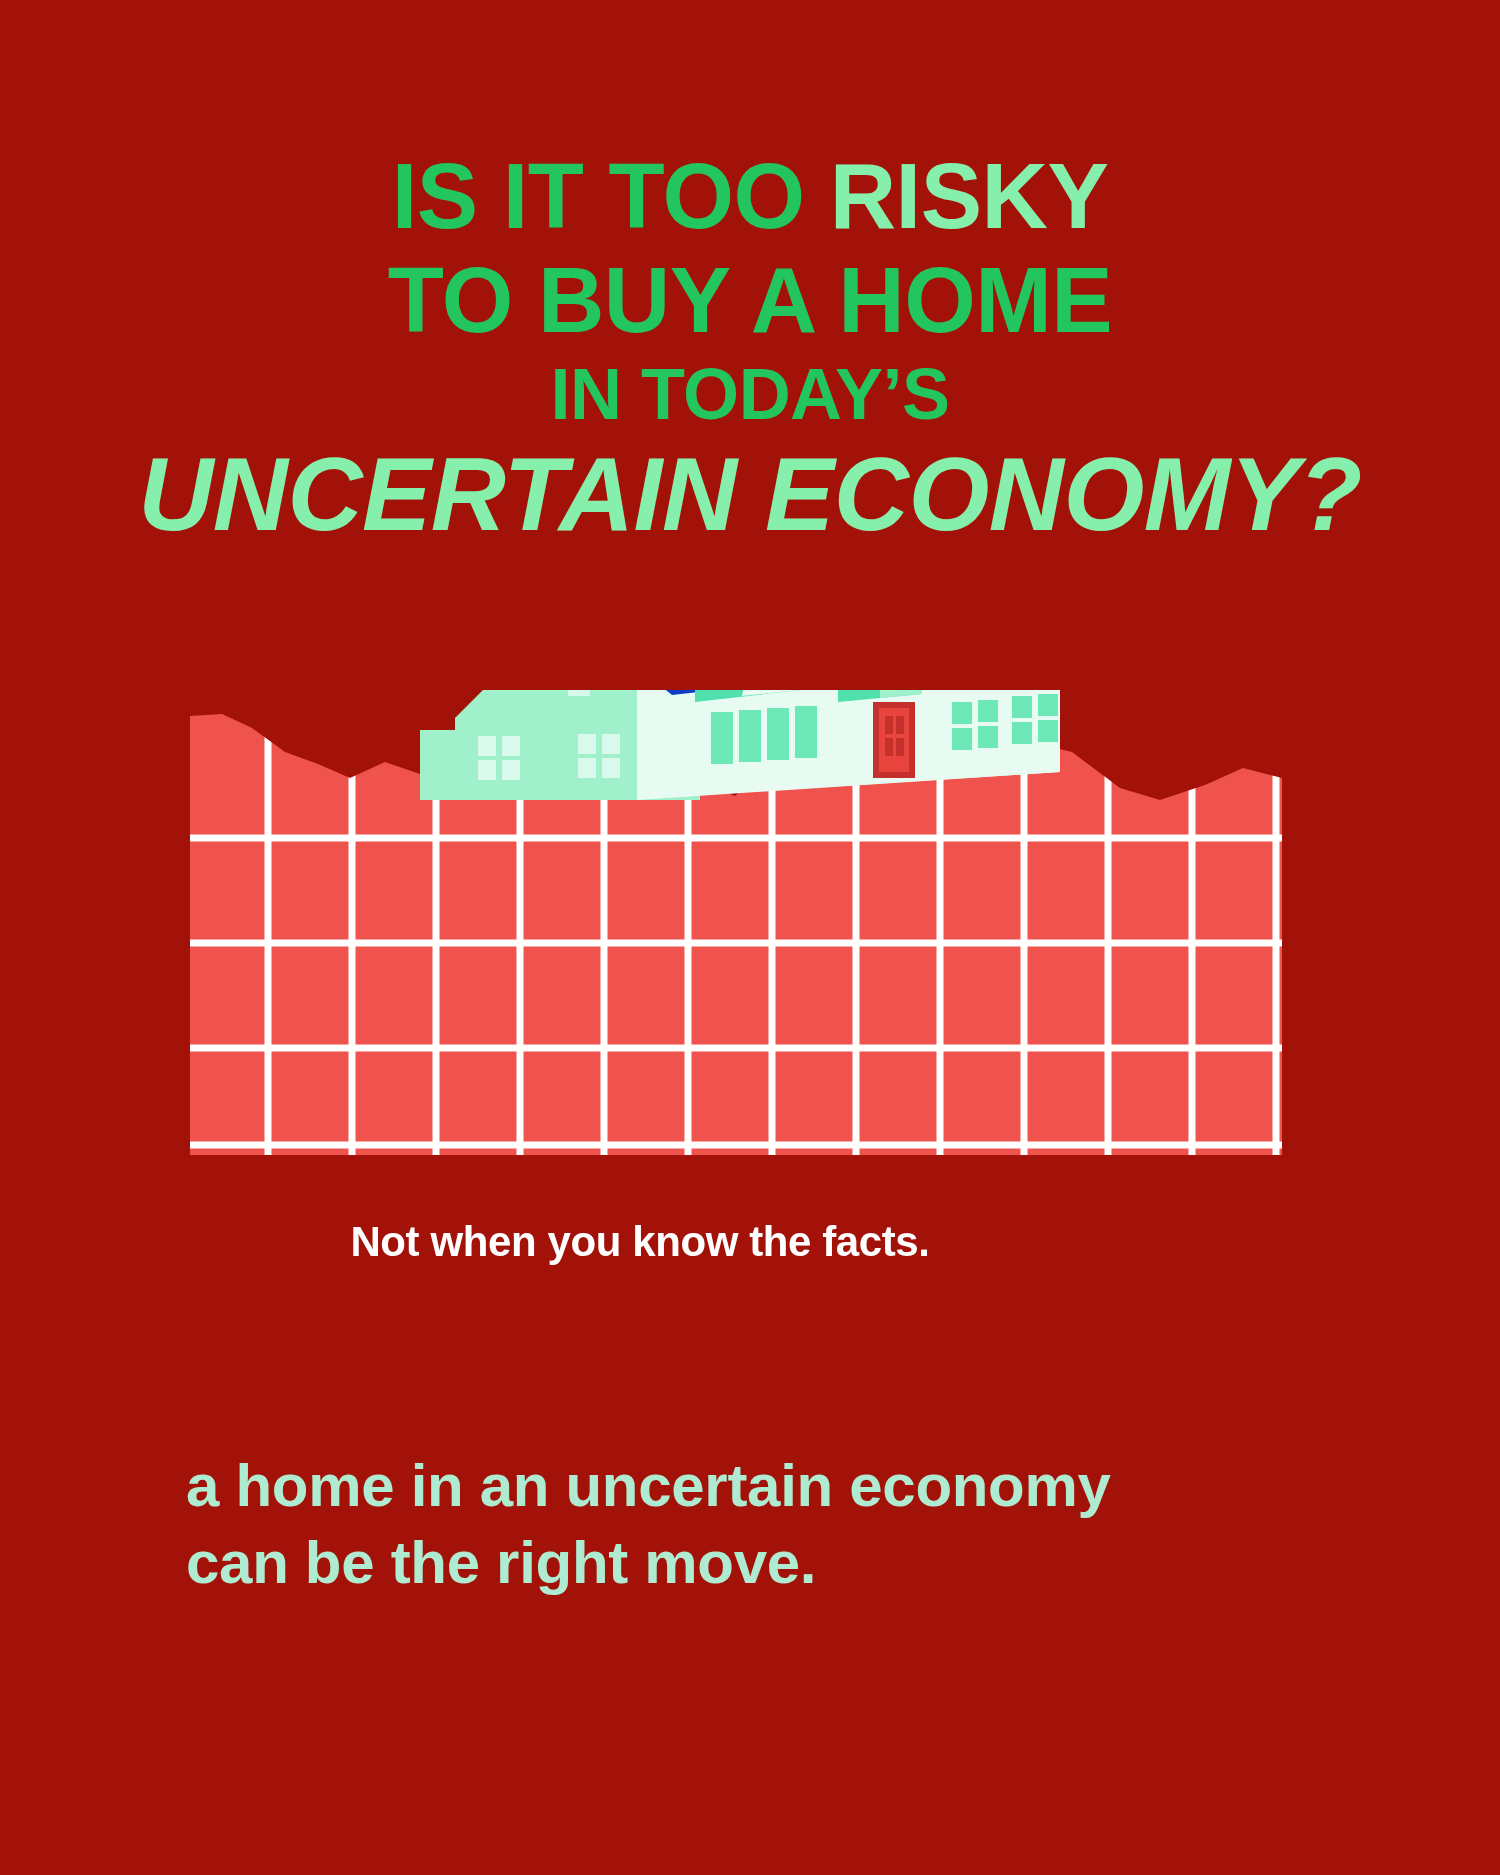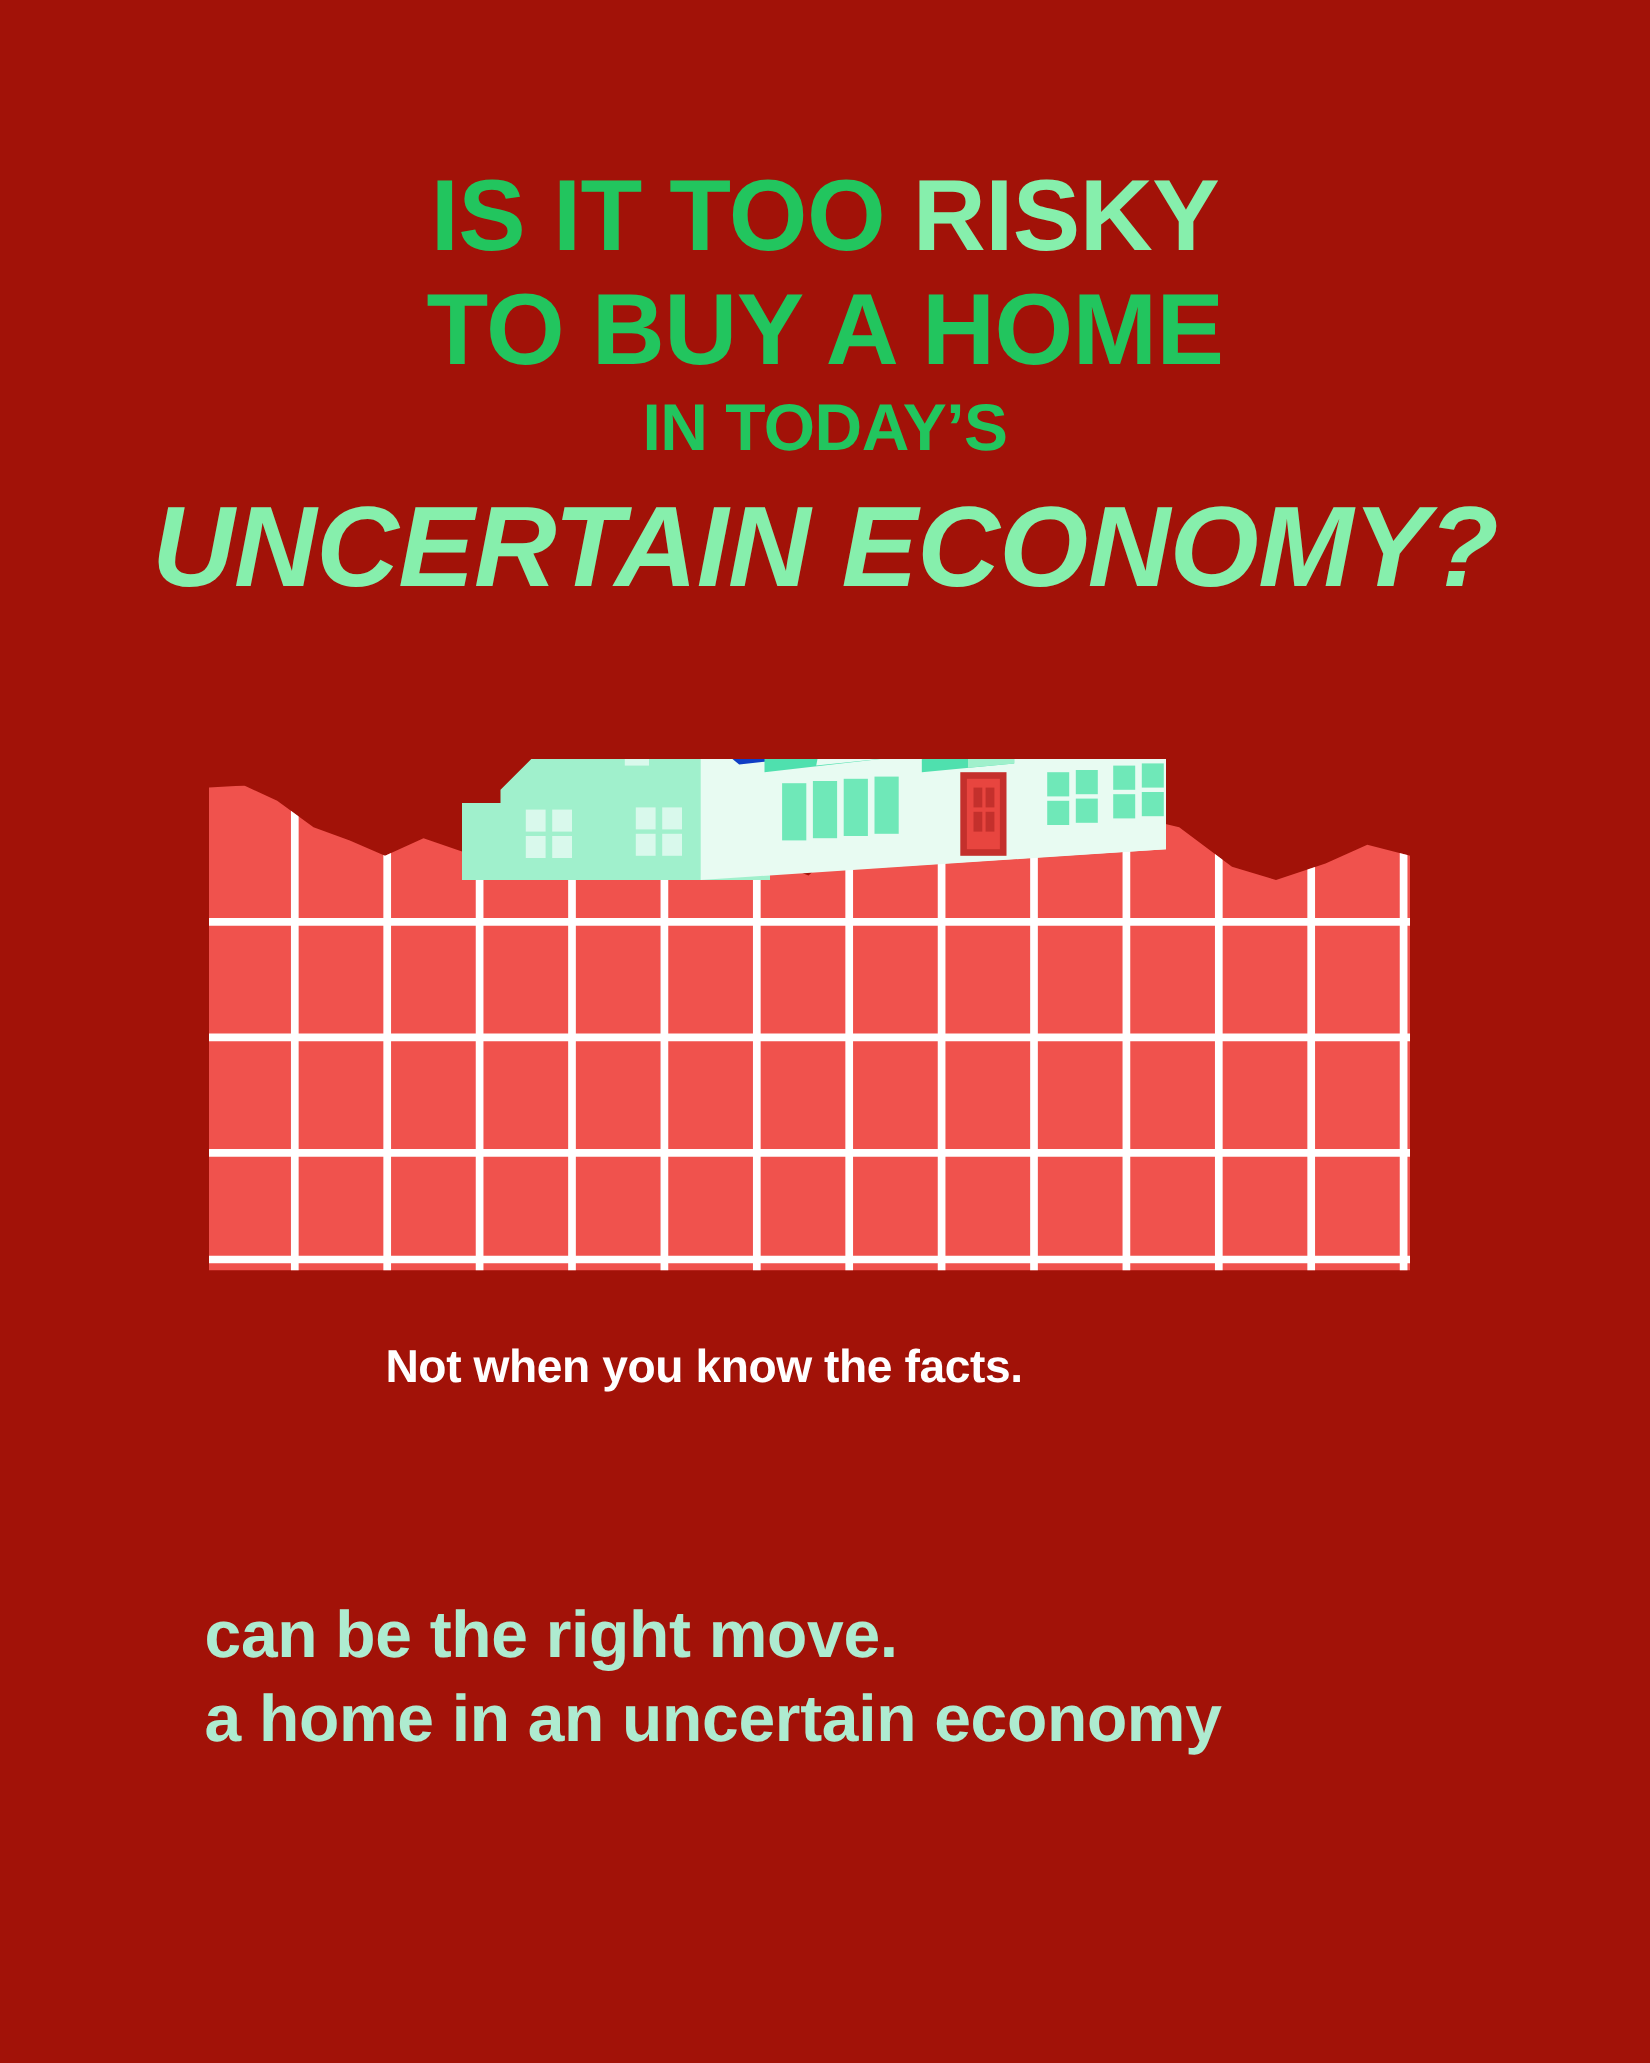--- a/index.html
+++ b/index.html
@@ -30,21 +30,21 @@
   }
   .hl-line {
     display: block;
     font-family: "Liberation Sans", sans-serif;
     font-weight: 900;
     font-stretch: condensed;
     white-space: nowrap;
   }
   .hl-1 { font-size: 92px; margin-bottom: 10px; }
   .hl-2 { font-size: 92px; margin-bottom: 10px; }
-  .hl-3 { font-size: 60px; margin-bottom: 26px; }
+  .hl-3 { font-size: 72px; margin-bottom: 10px; }
   .hl-4 { font-size: 104px; font-style: italic; }
 
   .c-mint  { color: #22c55e; }
   .c-white { color: #86efac; }
 
   
   #illustration {
     position: absolute;
     left: 0;
     top: 690px;
@@ -202,17 +202,17 @@
           <rect x="1012" y="32" width="20" height="22"></rect>
           <rect x="1038" y="30" width="20" height="22"></rect>
         </g>
       </g>
     </svg>
   </div>
 
   <div class="subhead">Not when you know the facts.</div>
 
   <div class="bodytext">
+    <span>a home in an uncertain economy</span>
     <span>can be the right move.</span>
-    <span>a home in an uncertain economy</span>
   </div>
 
 </div>
 
 </body></html>

